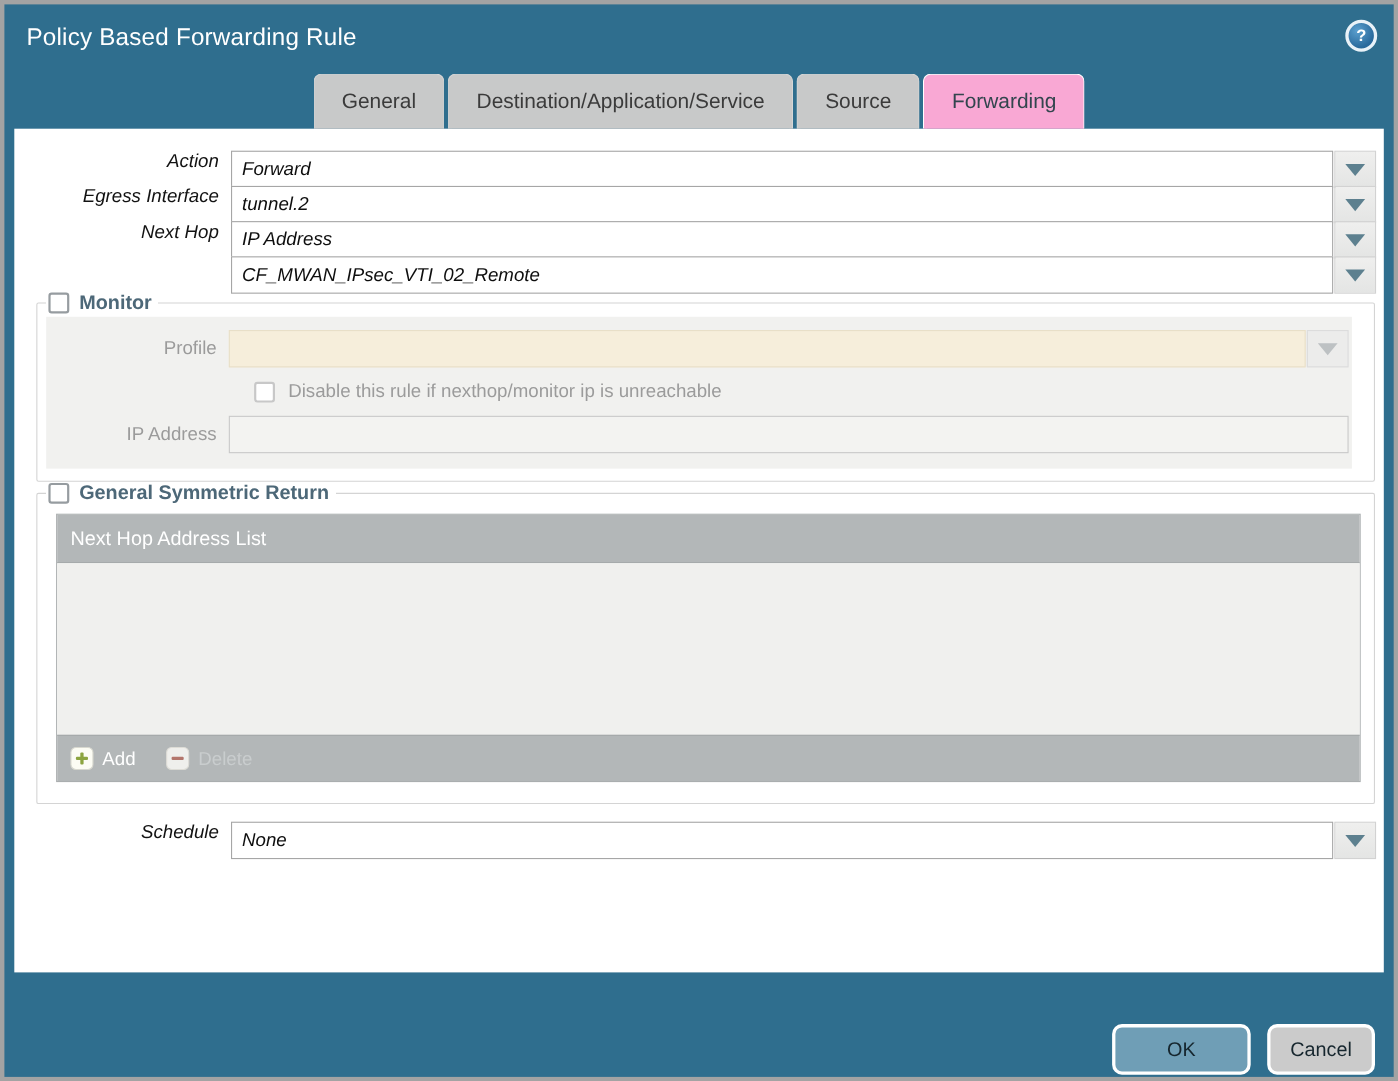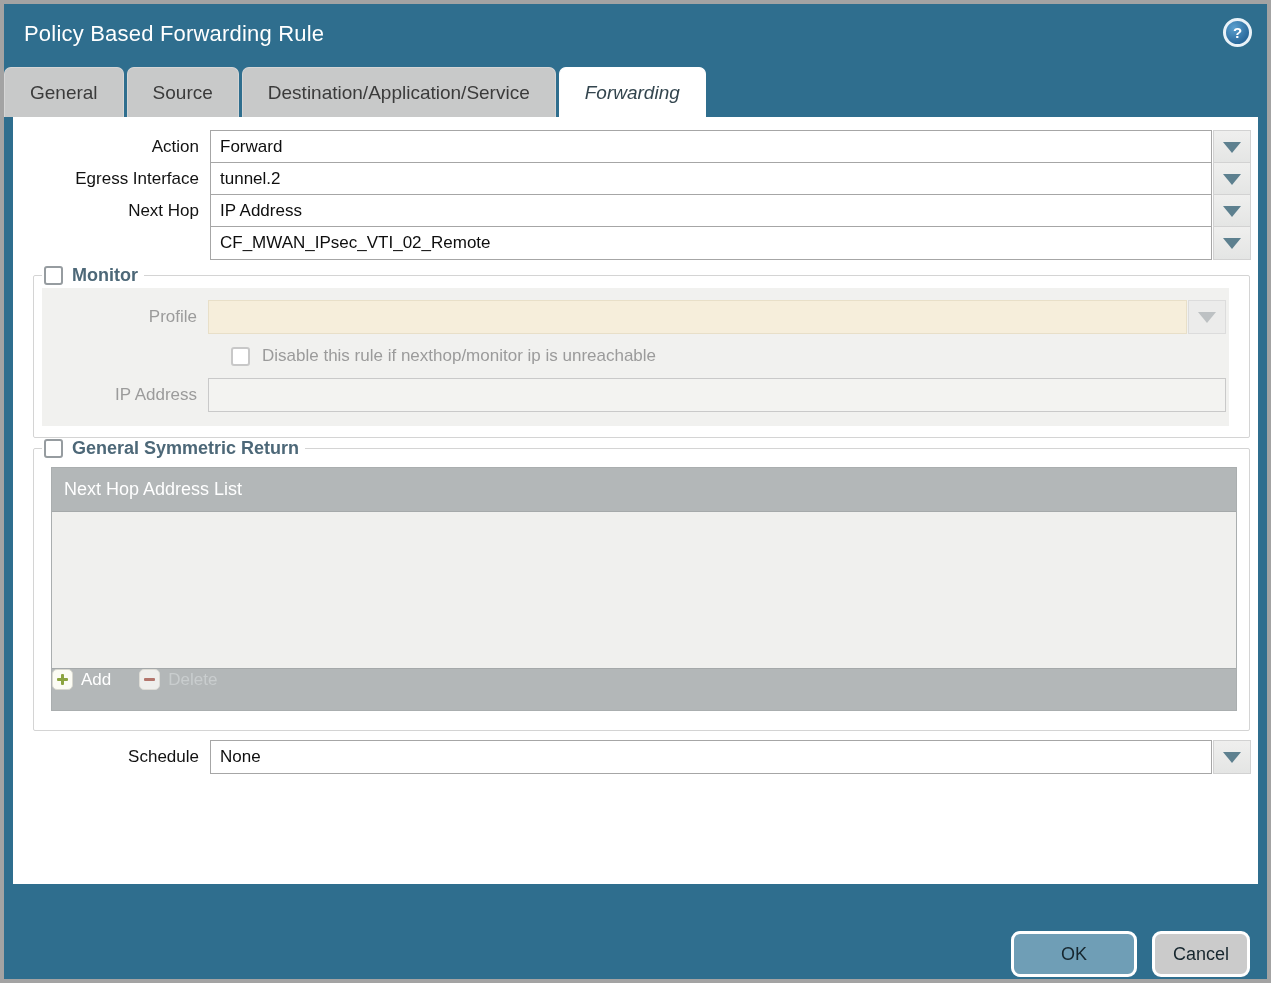--- a/index.html
+++ b/index.html
@@ -23,40 +23,40 @@
     position: absolute; right: 15px; top: 14px;
     width: 29px; height: 29px; border-radius: 50%;
     background: radial-gradient(circle at 35% 30%, #5ba0cf, #2a6a9c 70%);
     border: 3px solid #e9f2f8;
     color: #fff; font-size: 15px; font-weight: bold;
     display: flex; align-items: center; justify-content: center;
     cursor: pointer;
   }
 
   
-  .tabs { display: flex; gap: 3px; padding-left: 0; height: 50px; }
+  .tabs { display: flex; gap: 3px; padding-left: 0; height: 50px; justify-content: center; }
   .tab {
     background: #c8c9c9; color: #3b3b3b;
     font-size: 19px; padding: 0 25px;
     height: 50px; line-height: 50px;
     border-radius: 7px 7px 0 0;
     border: 1px solid #d6d6d6; border-bottom: none;
     cursor: pointer; white-space: nowrap;
   }
-  .tab.active { background: #ffffff; color: #33454e; border-color: #fff; font-style: italic; }
+  .tab.active { background: #f9a8d4; color: #33454e; border-color: #fff; }
 
   
   .content {
     background: #ffffff;
     margin: 0 9px; height: 767px;
     padding-top: 20px;
     overflow: hidden;
   }
 
-  .form-row { display: flex; align-items: center; height: 20px; margin-bottom: 12px; }
+  .form-row { display: flex; height: 20px; margin-bottom: 12px; font-style: italic; }
   .form-label {
     width: 197px; text-align: right; padding-right: 11px;
     font-size: 17px; color: #121212; flex: none;
   }
   .combo { display: flex; height: 34px; flex: 1; margin-right: 7px; }
   .combo-field {
     flex: 1; background: #fff;
     border: 1px solid #a6a6a6;
     font-size: 17px; color: #0e0e0e;
     display: flex; align-items: center; padding: 12px 9px;
@@ -116,21 +116,21 @@
   
   .nh-table { margin: 8px 6px 10px 11px; border: 1px solid #aaaeaf; }
   .nh-head {
     height: 44px; background: #b3b7b8; color: #ffffff;
     font-size: 18px; display: flex; align-items: center; padding-left: 12px;
     border-bottom: 1px solid #a5a9aa;
   }
   .nh-body { height: 156px; background: #f0f0ee; }
   .nh-foot {
     height: 42px; background: #b3b7b8; border-top: 1px solid #a5a9aa;
-    display: flex; align-items: flex-start; gap: 28px; 
+    display: flex; align-items: center; gap: 28px; padding-left: 12px;
   }
   .tbl-btn { display: flex; align-items: center; gap: 8px; cursor: pointer; }
   .tbl-btn .lbl { font-size: 17px; color: #ffffff; }
   .tbl-btn.disabled { cursor: default; }
   .tbl-btn.disabled .lbl { color: #c9cdce; }
   .mini-icon {
     width: 21px; height: 21px; border-radius: 5px; position: relative; flex: none;
     background: #fcfcf4; border: 1px solid #d8d8cf;
   }
   .mini-icon.minus { background: #efefec; border-color: #dddcd6; }
@@ -165,22 +165,22 @@
 
 <div class="window">
 
   <div class="titlebar">
     <span class="title">Policy Based Forwarding Rule</span>
     <span class="help">?</span>
   </div>
 
   <div class="tabs">
     <div class="tab">General</div>
+    <div class="tab">Destination/Application/Service</div>
     <div class="tab">Source</div>
-    <div class="tab">Destination/Application/Service</div>
     <div class="tab active">Forwarding</div>
   </div>
 
   <div class="content">
 
     <div class="form-row">
       <div class="form-label">Action</div>
       <div class="combo">
         <div class="combo-field">Forward</div>
         <div class="combo-btn">

